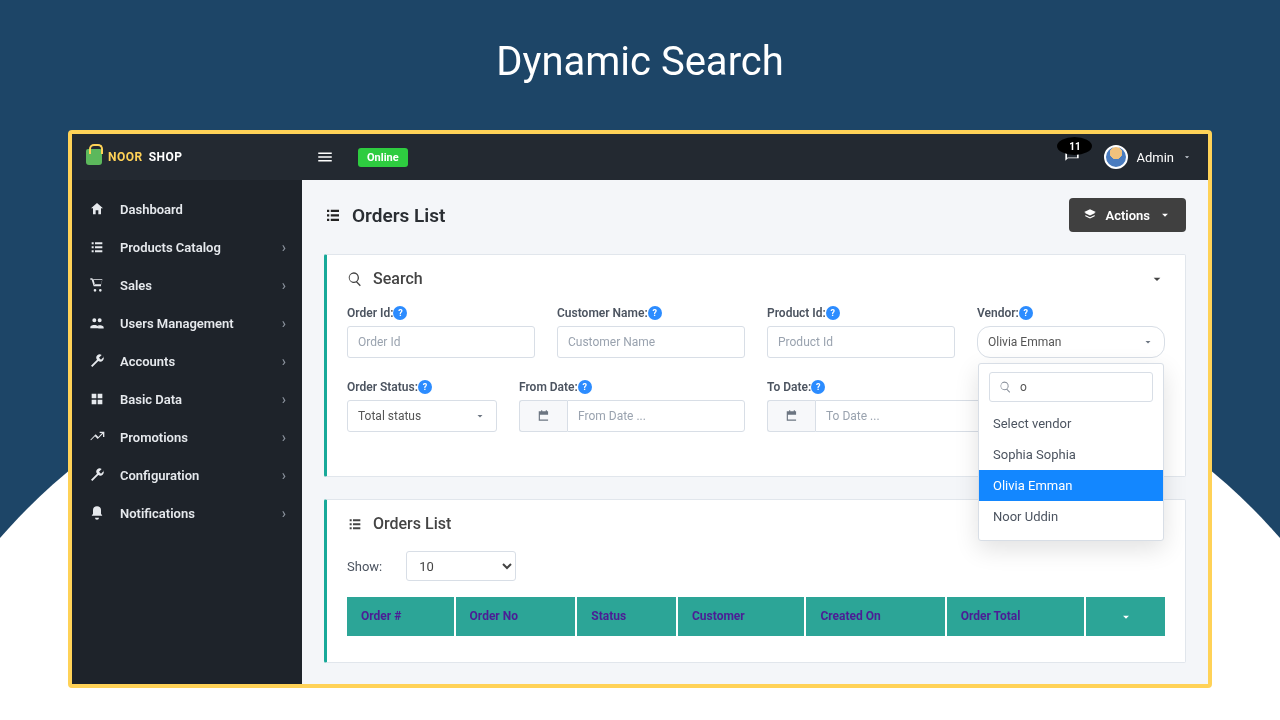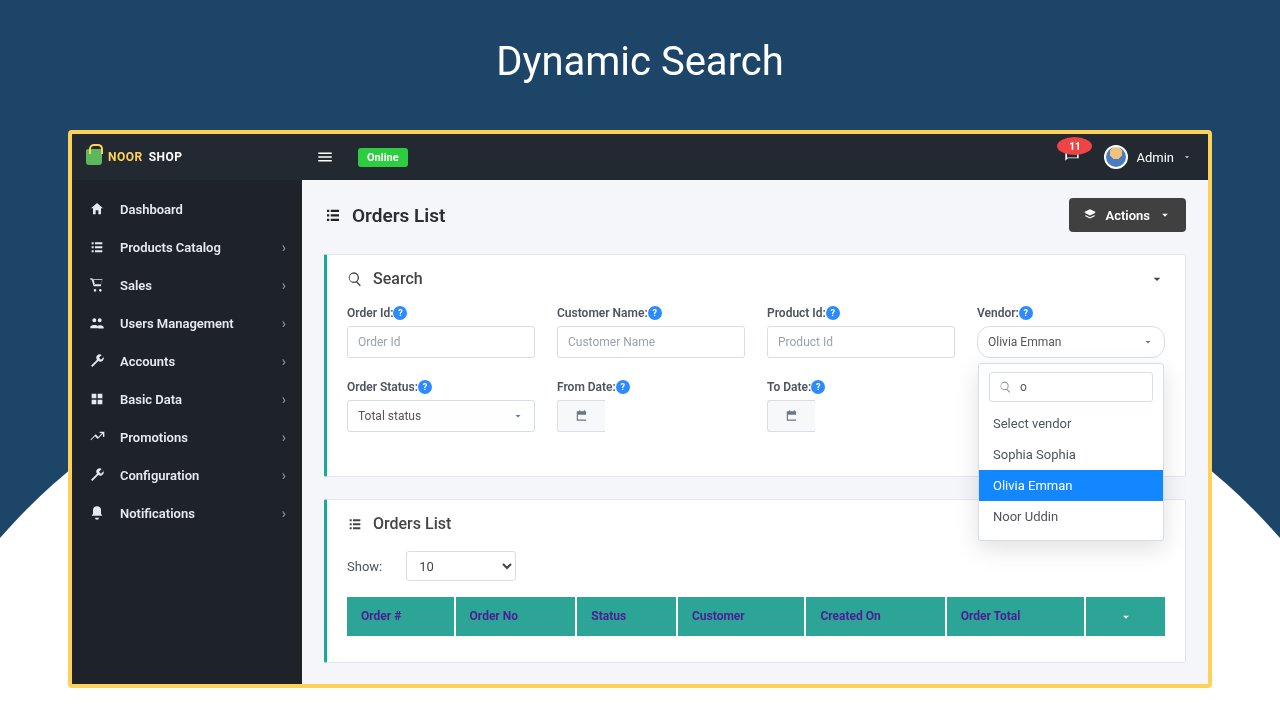--- a/index.html
+++ b/index.html
@@ -14,21 +14,21 @@
   .logo-bag { width: 16px; height: 16px; background: #5cb85c; border-radius: 2px 2px 3px 3px; position: relative; }
   .logo-bag::before { content: ""; position: absolute; top: -5px; left: 3px; width: 10px; height: 8px; border: 2px solid #ffd257; border-bottom: none; border-radius: 5px 5px 0 0; }
   .logo-text1 { color: #ffd257; font-weight: 700; font-size: 12px; letter-spacing: .5px; }
   .logo-text2 { color: #fff; font-weight: 700; font-size: 12px; letter-spacing: .5px; }
   .hamb { width: 46px; display: flex; align-items: center; justify-content: center; cursor: pointer; }
   .hamb svg { width: 18px; height: 18px; fill: #fff; }
   .status-pill { background: #2ecc40; color: #fff; font-size: 11px; font-weight: 700; padding: 3px 9px; border-radius: 3px; margin-left: 10px; }
   .spacer { flex: 1; }
   .chat-wrap { position: relative; margin-right: 22px; cursor: pointer; }
   .chat-wrap svg { width: 20px; height: 20px; fill: #fff; }
-  .badge { position: absolute; top: -8px; right: -10px; background: #ef4444; color: #fff; font-size: 10px; font-weight: 700; width: 35px; height: 18px; border-radius: 50%; display: flex; align-items: center; justify-content: center; }
+  .badge { position: absolute; top: -8px; right: -10px; background: #000000; color: #fff; font-size: 10px; font-weight: 700; width: 35px; height: 18px; border-radius: 50%; display: flex; align-items: center; justify-content: center; }
   .avatar { width: 24px; height: 24px; border-radius: 50%; background: radial-gradient(circle at 50% 30%, #f1c27d 0 35%, #4a7cbf 36% 100%); border: 2px solid #fff; }
   .user-block { display: flex; align-items: center; gap: 8px; margin-right: 16px; cursor: pointer; }
   .user-name { font-size: 13px; color: #fff; }
   .chev { width: 10px; height: 10px; }
 
   .body { display: flex; height: calc(100% - 46px); }
   .sidebar { width: 230px; background: #1e232a; padding-top: 10px; }
   .side-item { display: flex; align-items: center; gap: 14px; height: 38px; padding: 0 16px; color: #e6e9ed; font-size: 13px; font-weight: 600; cursor: pointer; position: relative; }
   .side-item .icon { width: 18px; height: 18px; display: flex; align-items: center; justify-content: center; }
   .side-item .icon svg { width: 16px; height: 16px; fill: #e6e9ed; }
@@ -295,33 +295,35 @@
               <label>
                   <span>From Date:</span>
                   <span class="help">?</span>
                 </label>
               <div class="date-grp">
                 <span class="date-ico">
                     <svg viewBox="0 0 24 24">
                       <path d="M5 4h2V2h2v2h6V2h2v2h2v16H3V4h2zm0 6v8h14v-8H5z"></path>
                     </svg>
                   </span>
+                <input class="date-inpt" placeholder="From Date ..." style="">
               </div>
             </div>
             <div class="fld">
               <label>
                   <span>To Date:</span>
                   <span class="help">?</span>
                 </label>
               <div class="date-grp">
                 <span class="date-ico">
                     <svg viewBox="0 0 24 24">
                       <path d="M5 4h2V2h2v2h6V2h2v2h2v16H3V4h2zm0 6v8h14v-8H5z"></path>
                     </svg>
                   </span>
+                <input class="date-inpt" placeholder="To Date ..." style="">
               </div>
             </div>
             <div></div>
           </div>
         </div>
       </div>
 
       <div class="card">
         <div class="card-head">
           <svg viewBox="0 0 24 24">

